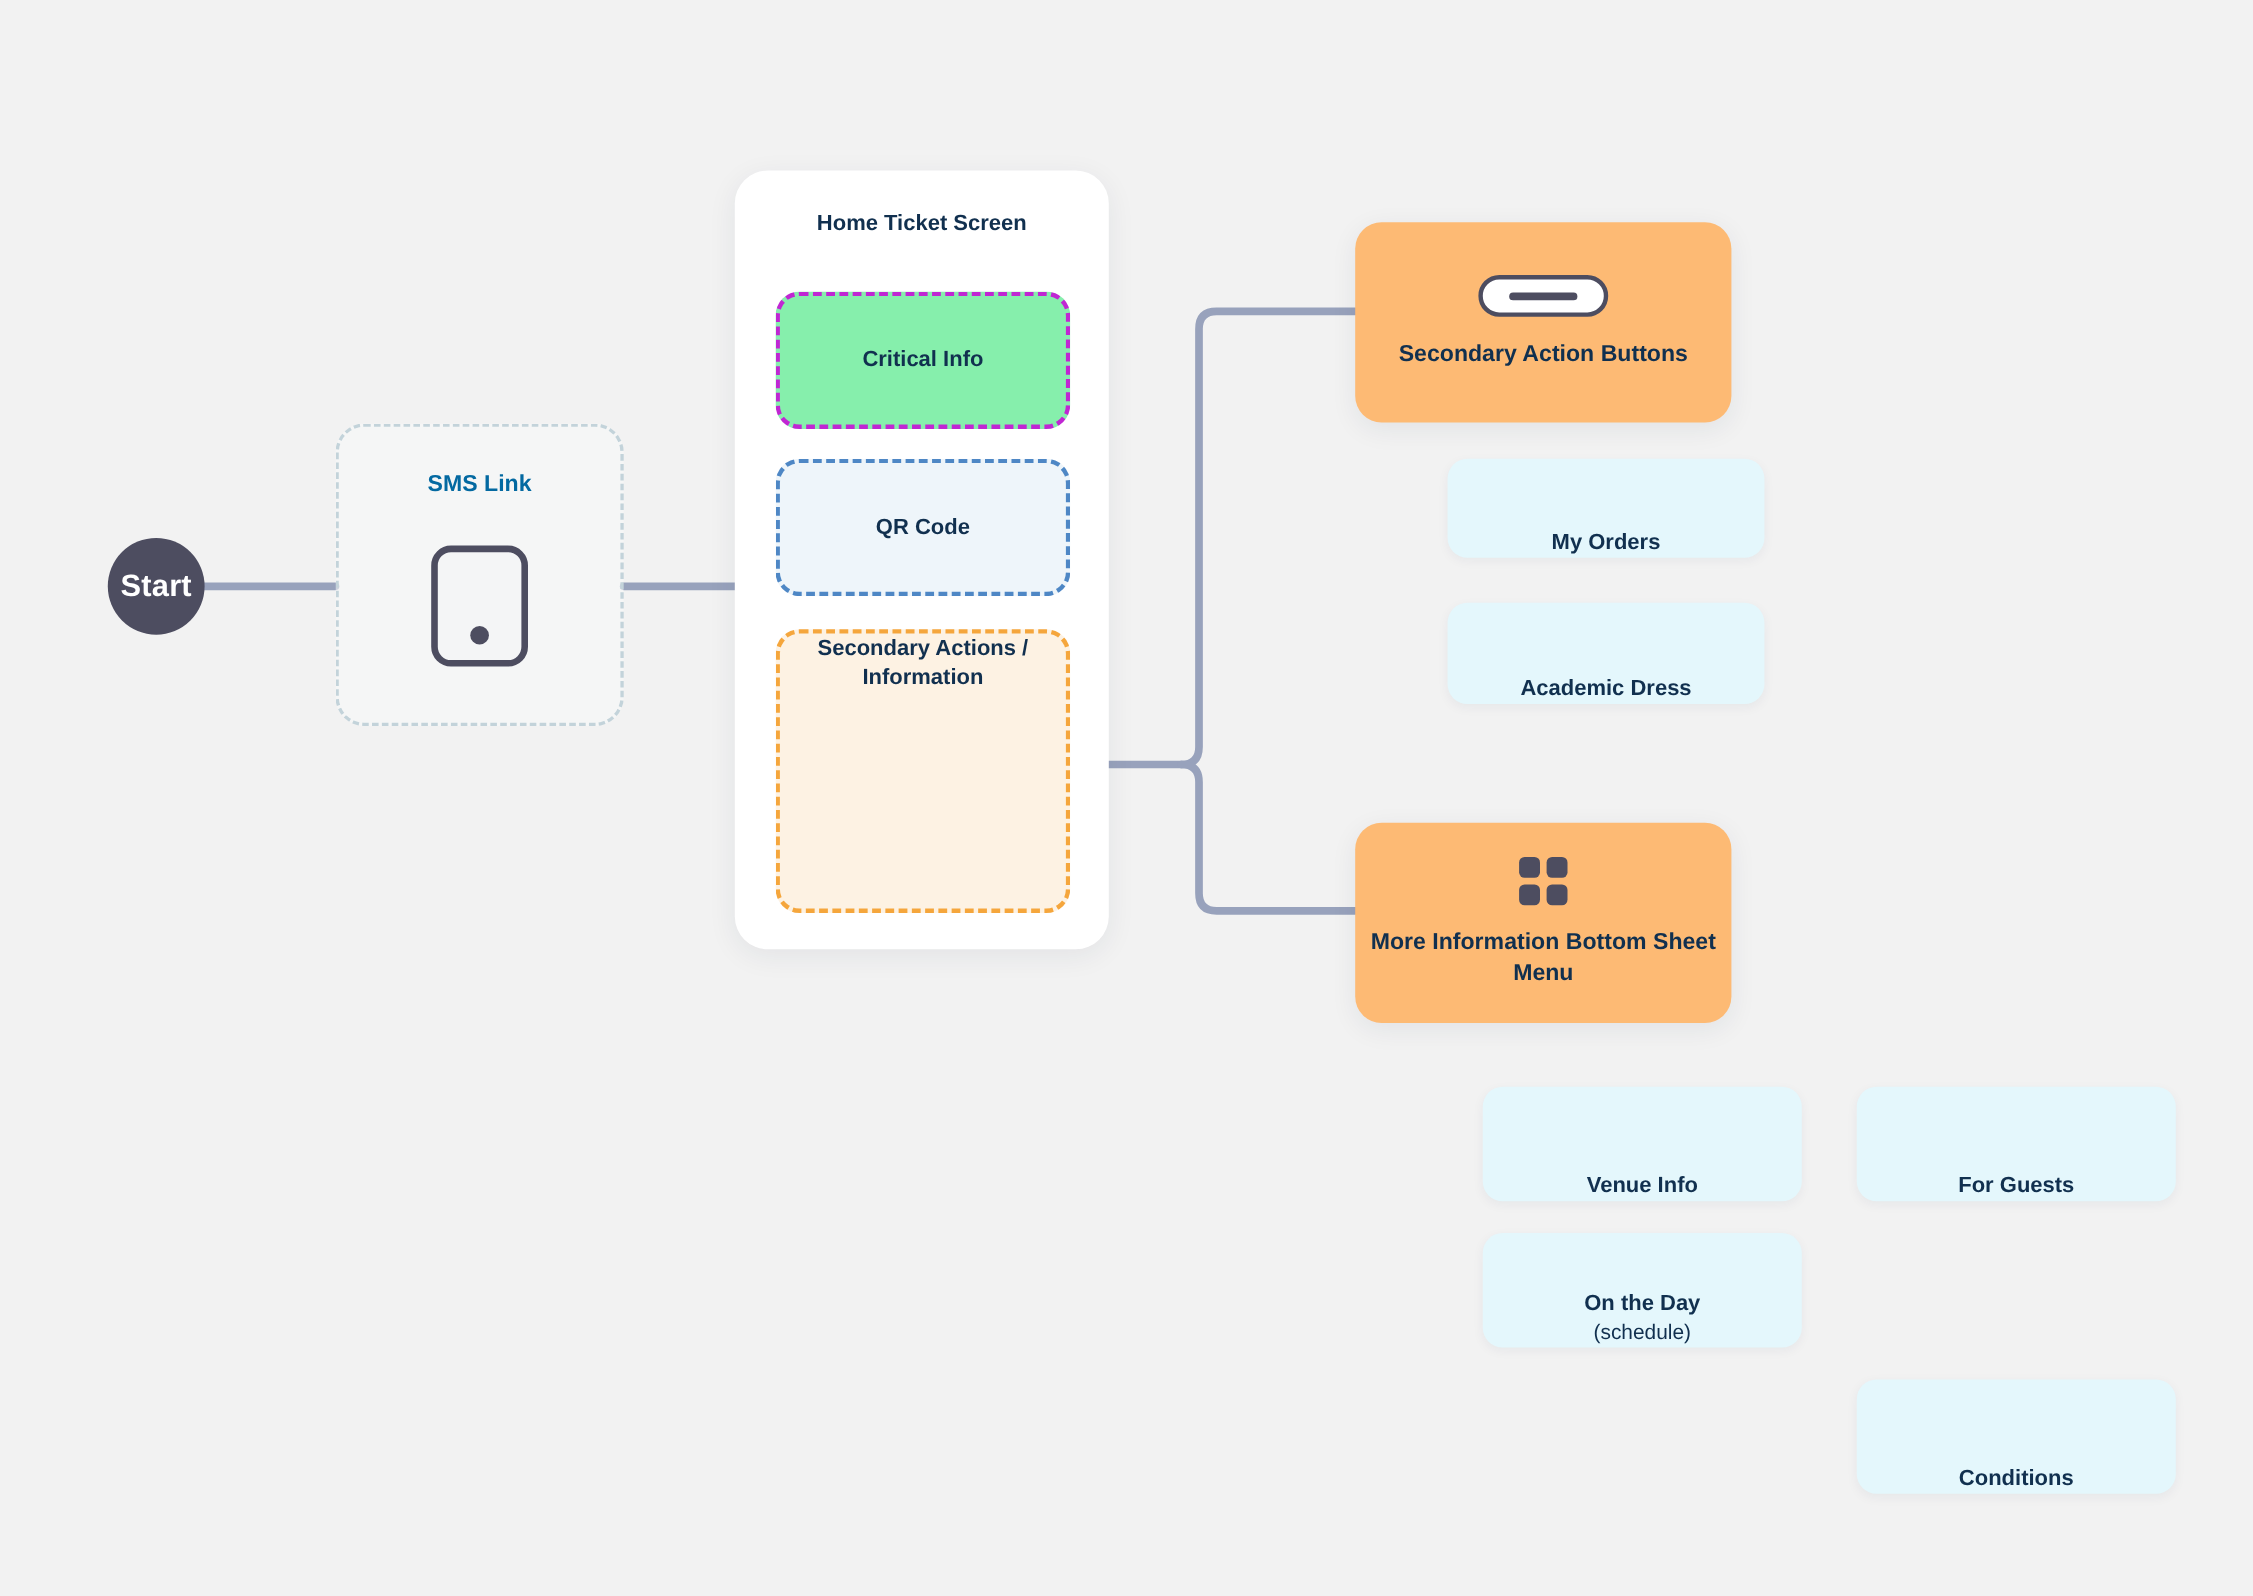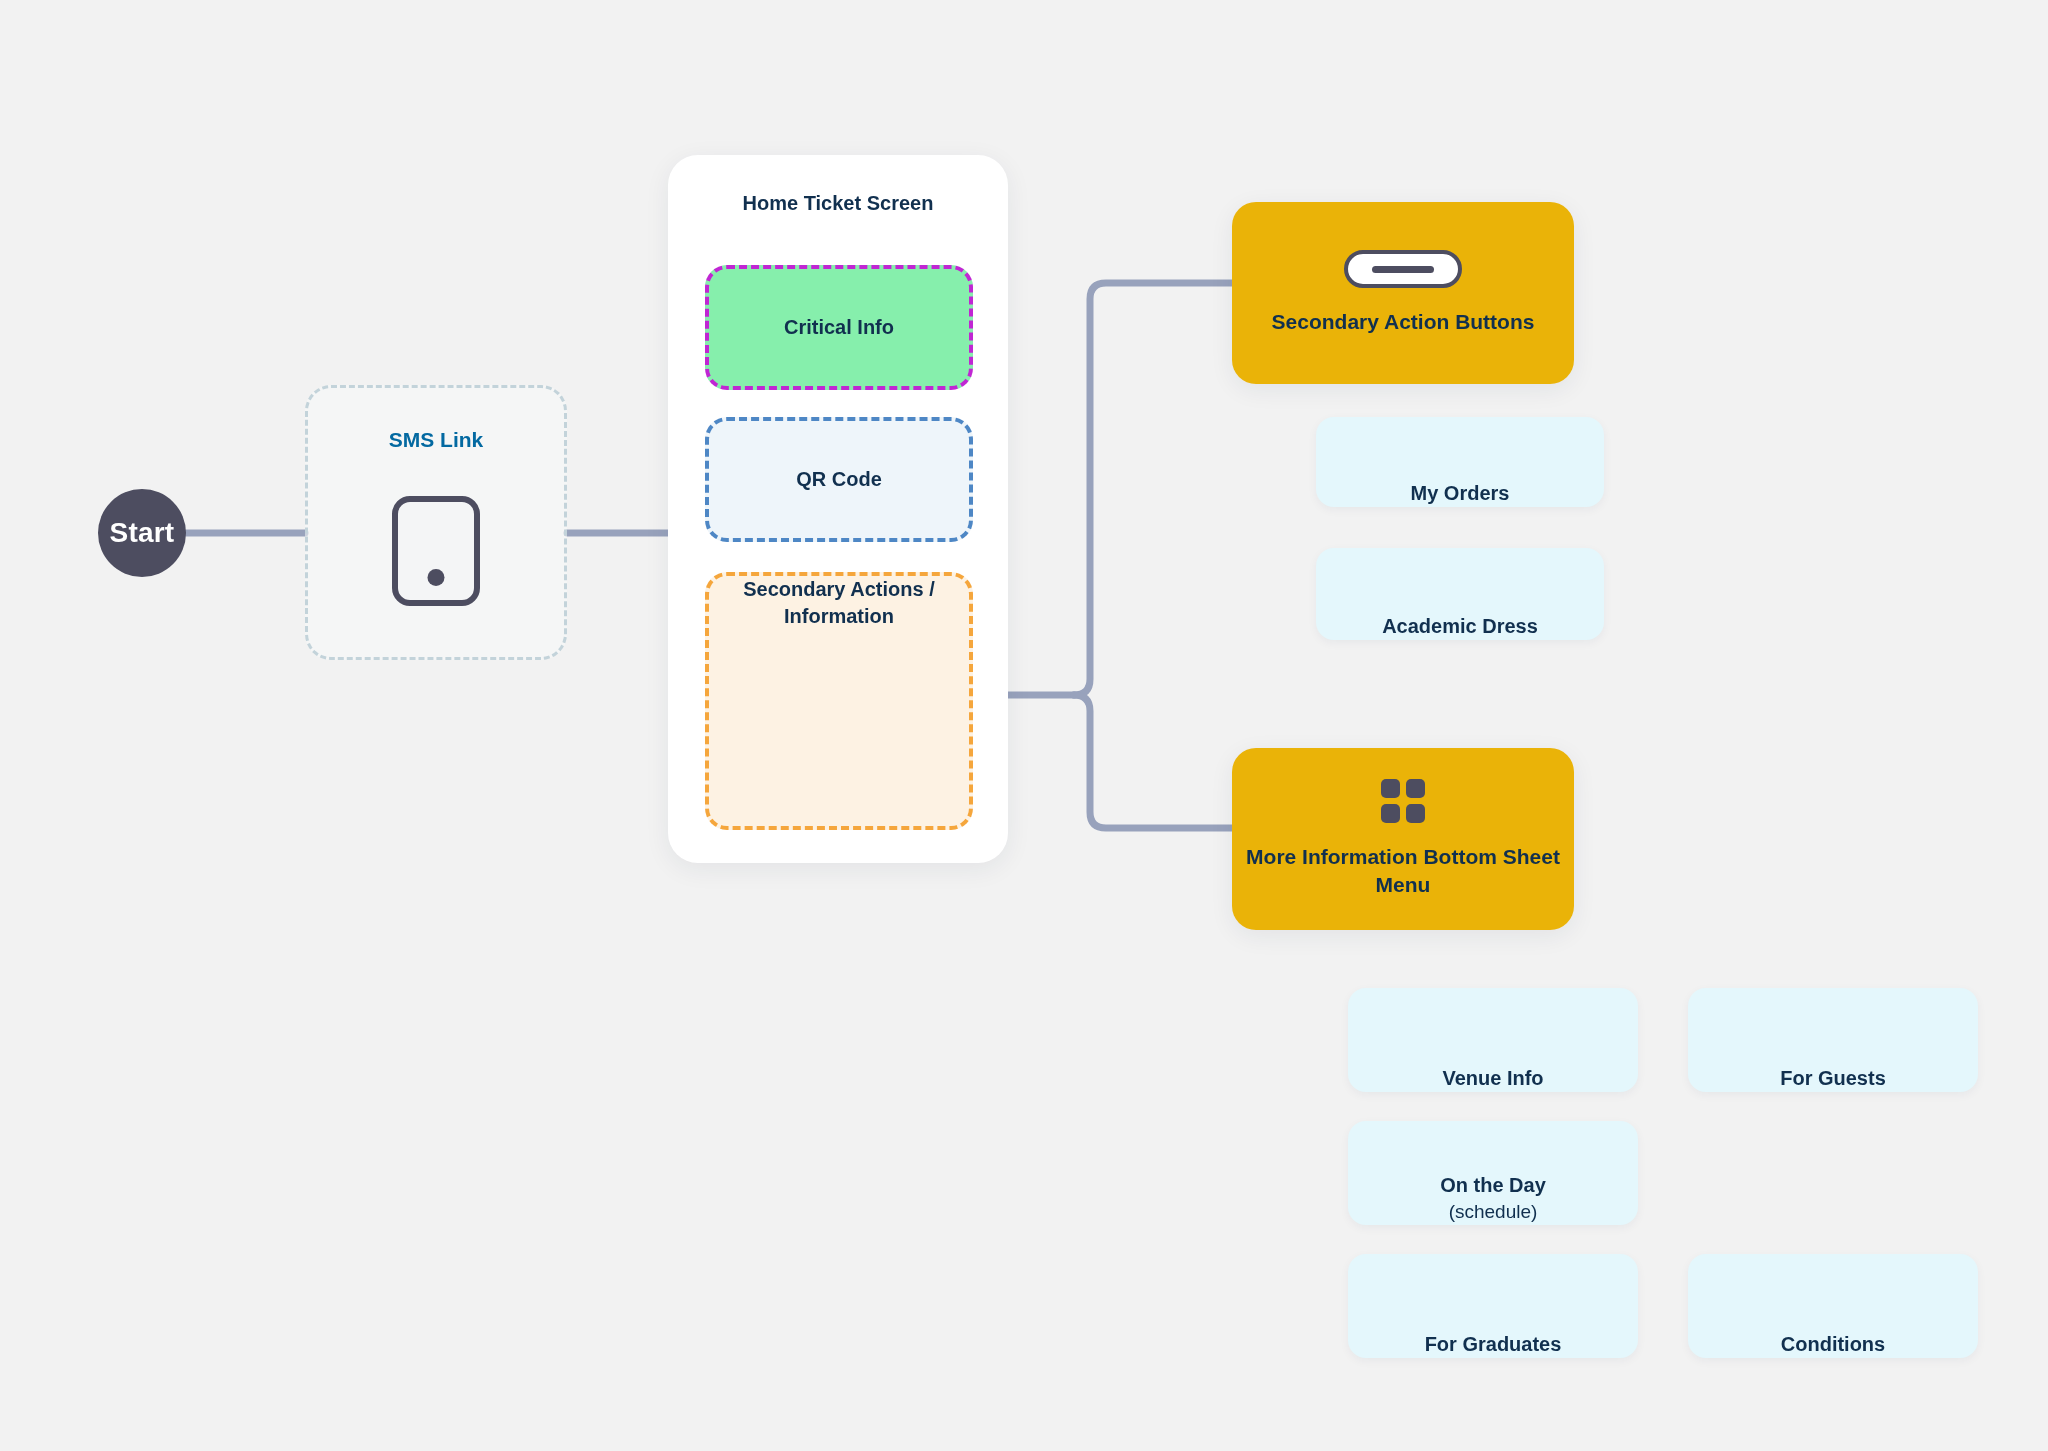--- a/index.html
+++ b/index.html
@@ -78,21 +78,21 @@
   }
   .sect-secondary{
     top:417px;height:258px;
     border:4px dashed #f5a63c;
     background:#fdf2e3;
     align-items:flex-start;
   }
 
   
   .feat-card{
-    position:absolute;width:342px;background:#eab308;border-radius:24px;
+    position:absolute;width:342px;background:#fdba74;border-radius:24px;
     box-shadow:0 6px 24px rgba(25,40,70,.07);
     display:flex;flex-direction:column;align-items:center;justify-content:center;
   }
   .feat-card .cap{
     color:#11304f;font-size:21px;font-weight:bold;text-align:center;line-height:1.32;
   }
   #card-secondary-actions{left:1232px;top:202px;height:182px;}
   #card-more-info{left:1232px;top:748px;height:182px;}
 
   .pill-icon{
@@ -208,21 +208,18 @@
   </div>
 
   <div class="chip" id="chip-on-the-day">
     <div>
       <div>On the Day</div>
       <div class="sub">(schedule)</div>
     </div>
   </div>
 
 
-  <div class="chip" id="chip-for-graduates">
-    <span>For Graduates</span>
-  </div>
 
   <div class="chip" id="chip-conditions">
     <span>Conditions</span>
   </div>
 
 </div>
 
 </body></html>

